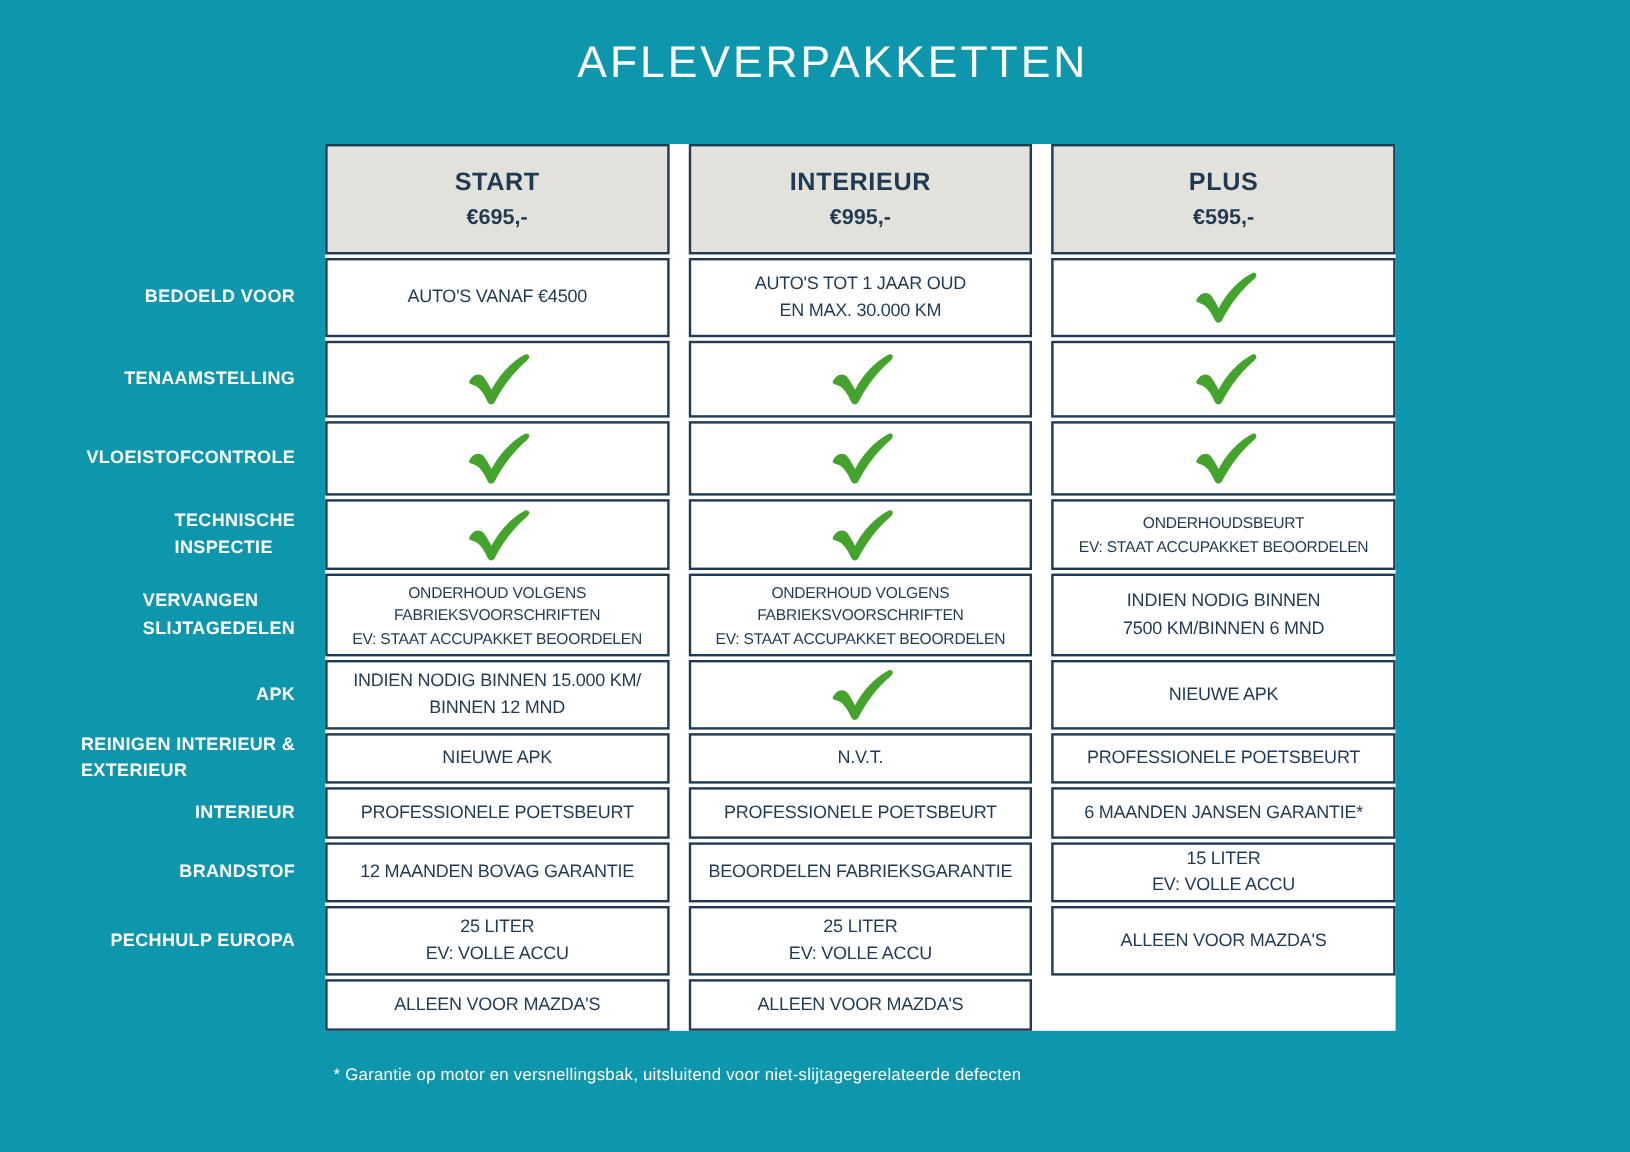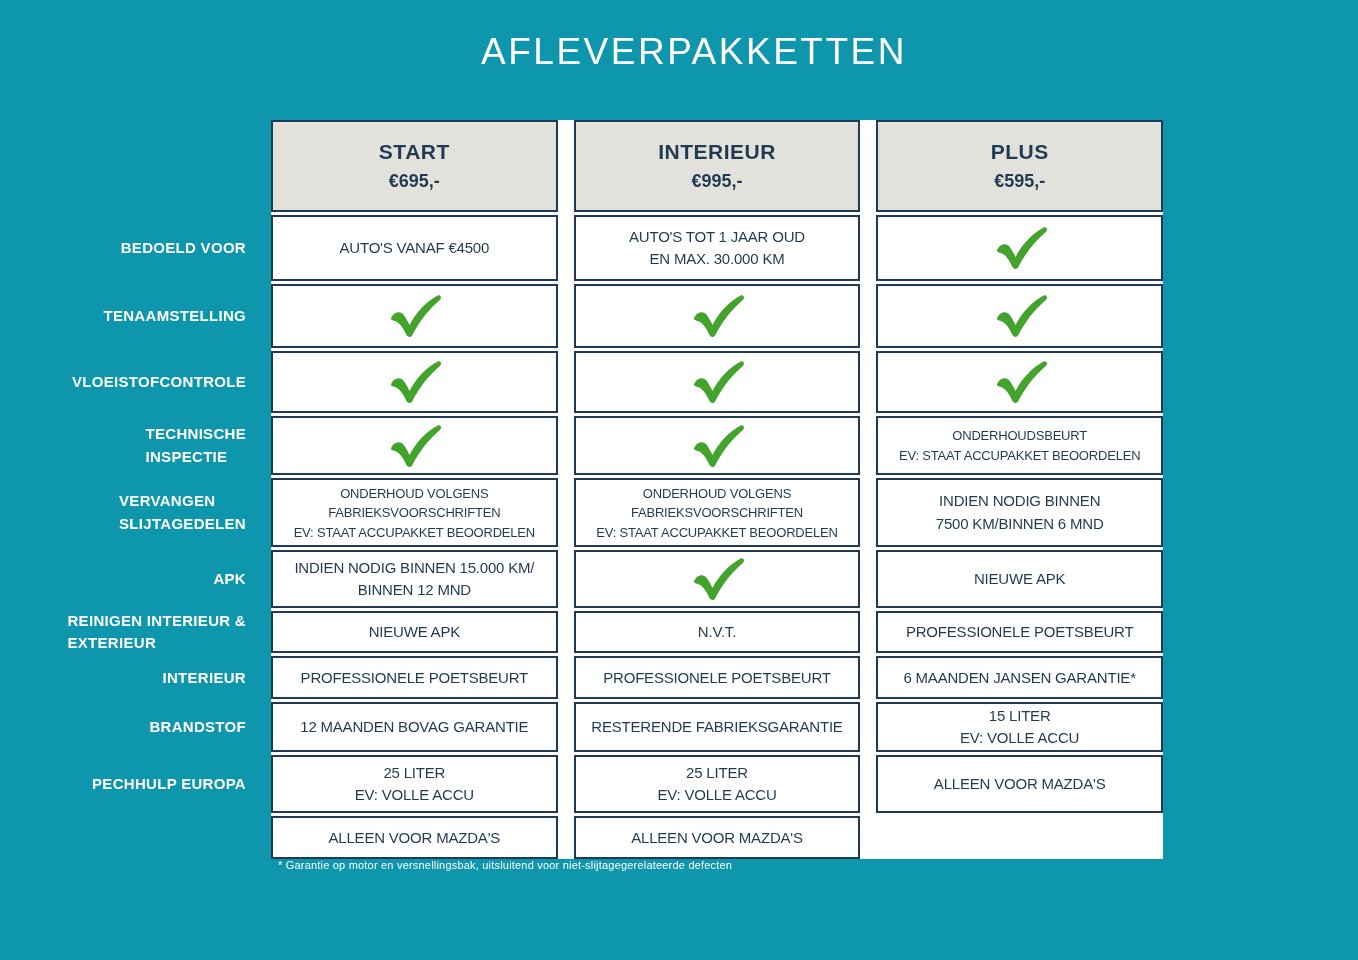--- a/index.html
+++ b/index.html
@@ -93,24 +93,24 @@
   .row-r4 .cell-text{
     font-size:13px;
     line-height:1.5;
   }
   .check-icon{
     width:58px;
     height:44px;
     display:block;
   }
   .footnote{
-    margin-top:0;
+    margin-top:28px;
     padding-left:278px;
     color:var(--text-light);
-    font-size:11px;
+    font-size:14px;
     letter-spacing:0.2px;
   }
 </style>
 </head>
 <body>
 
 <div class="page">
   <h1 class="title">AFLEVERPAKKETTEN</h1>
 
   <div class="layout">
@@ -330,21 +330,21 @@
         <div class="cell row-r7">
           <div class="cell-text">PROFESSIONELE POETSBEURT</div>
         </div>
         <div class="cell row-r8">
           <div class="cell-text">6 MAANDEN JANSEN GARANTIE*</div>
         </div>
         <div class="cell row-r8">
           <div class="cell-text">12 MAANDEN BOVAG GARANTIE</div>
         </div>
         <div class="cell row-r8">
-          <div class="cell-text">RESTERENDE FABRIEKSGARANTIE</div>
+          <div class="cell-text">BEOORDELEN FABRIEKSGARANTIE</div>
         </div>
         <div class="cell row-r9">
           <div class="cell-text">15 LITER
 EV: VOLLE ACCU</div>
         </div>
         <div class="cell row-r9">
           <div class="cell-text">25 LITER
 EV: VOLLE ACCU</div>
         </div>
         <div class="cell row-r9">

